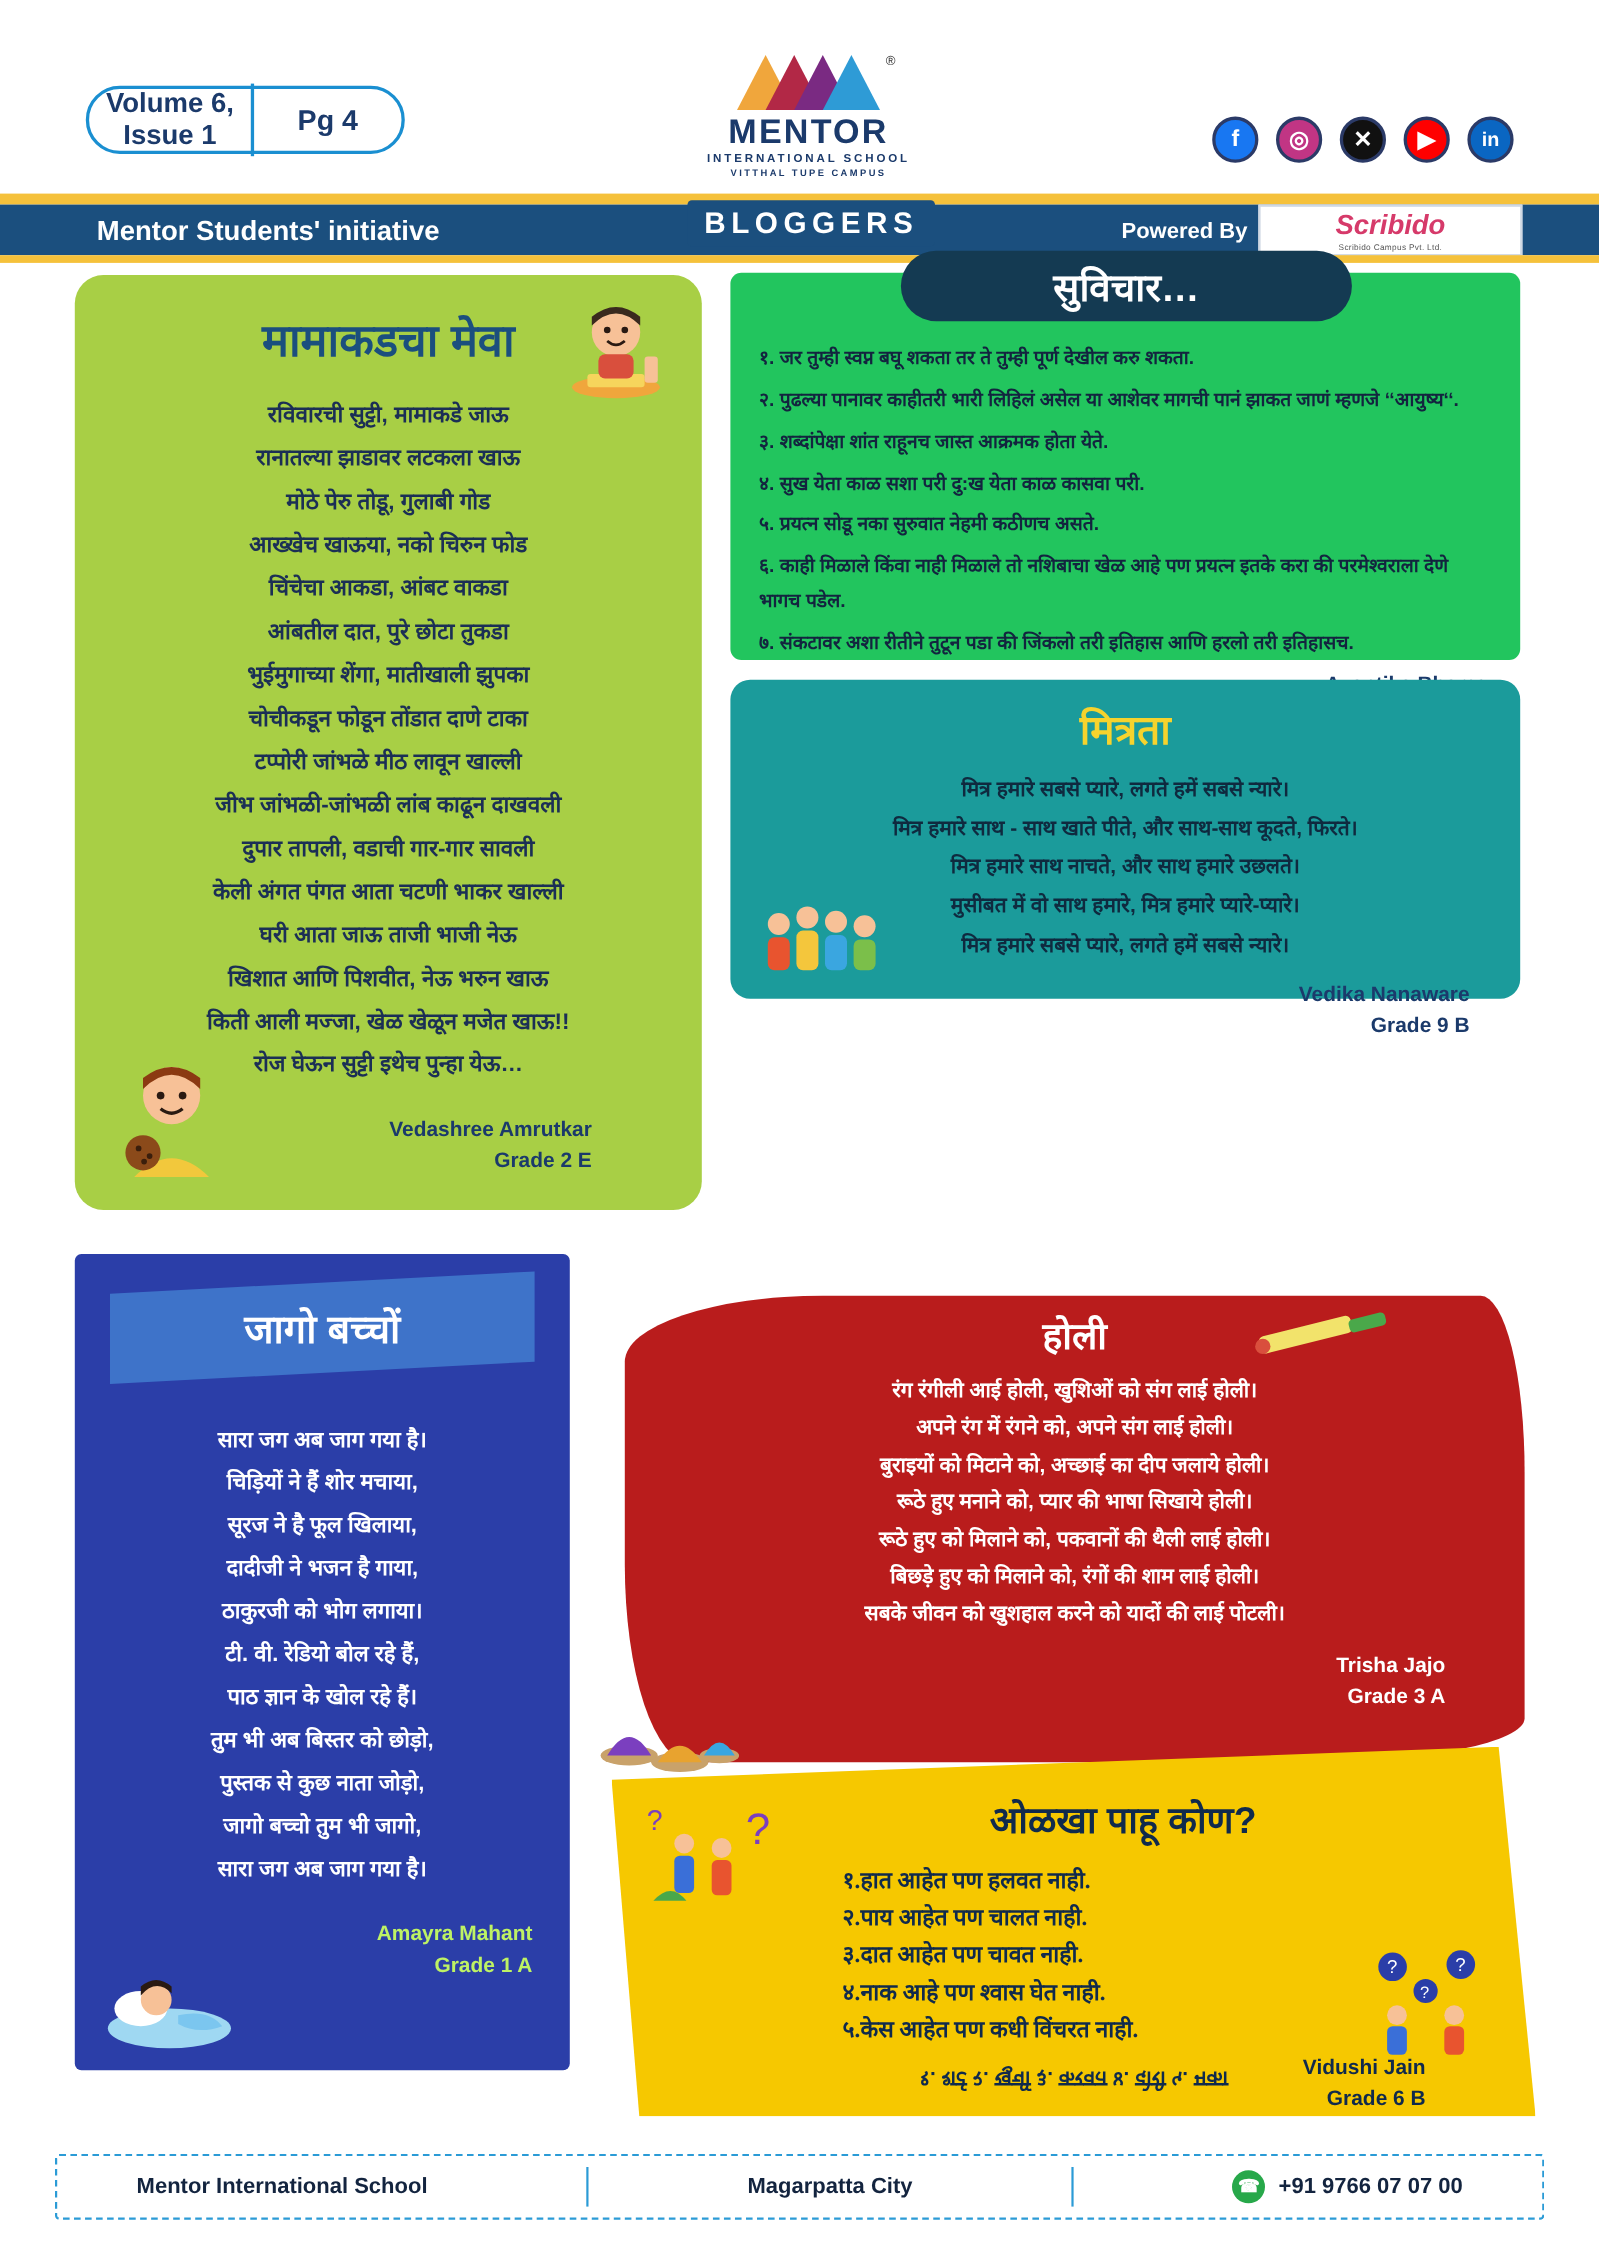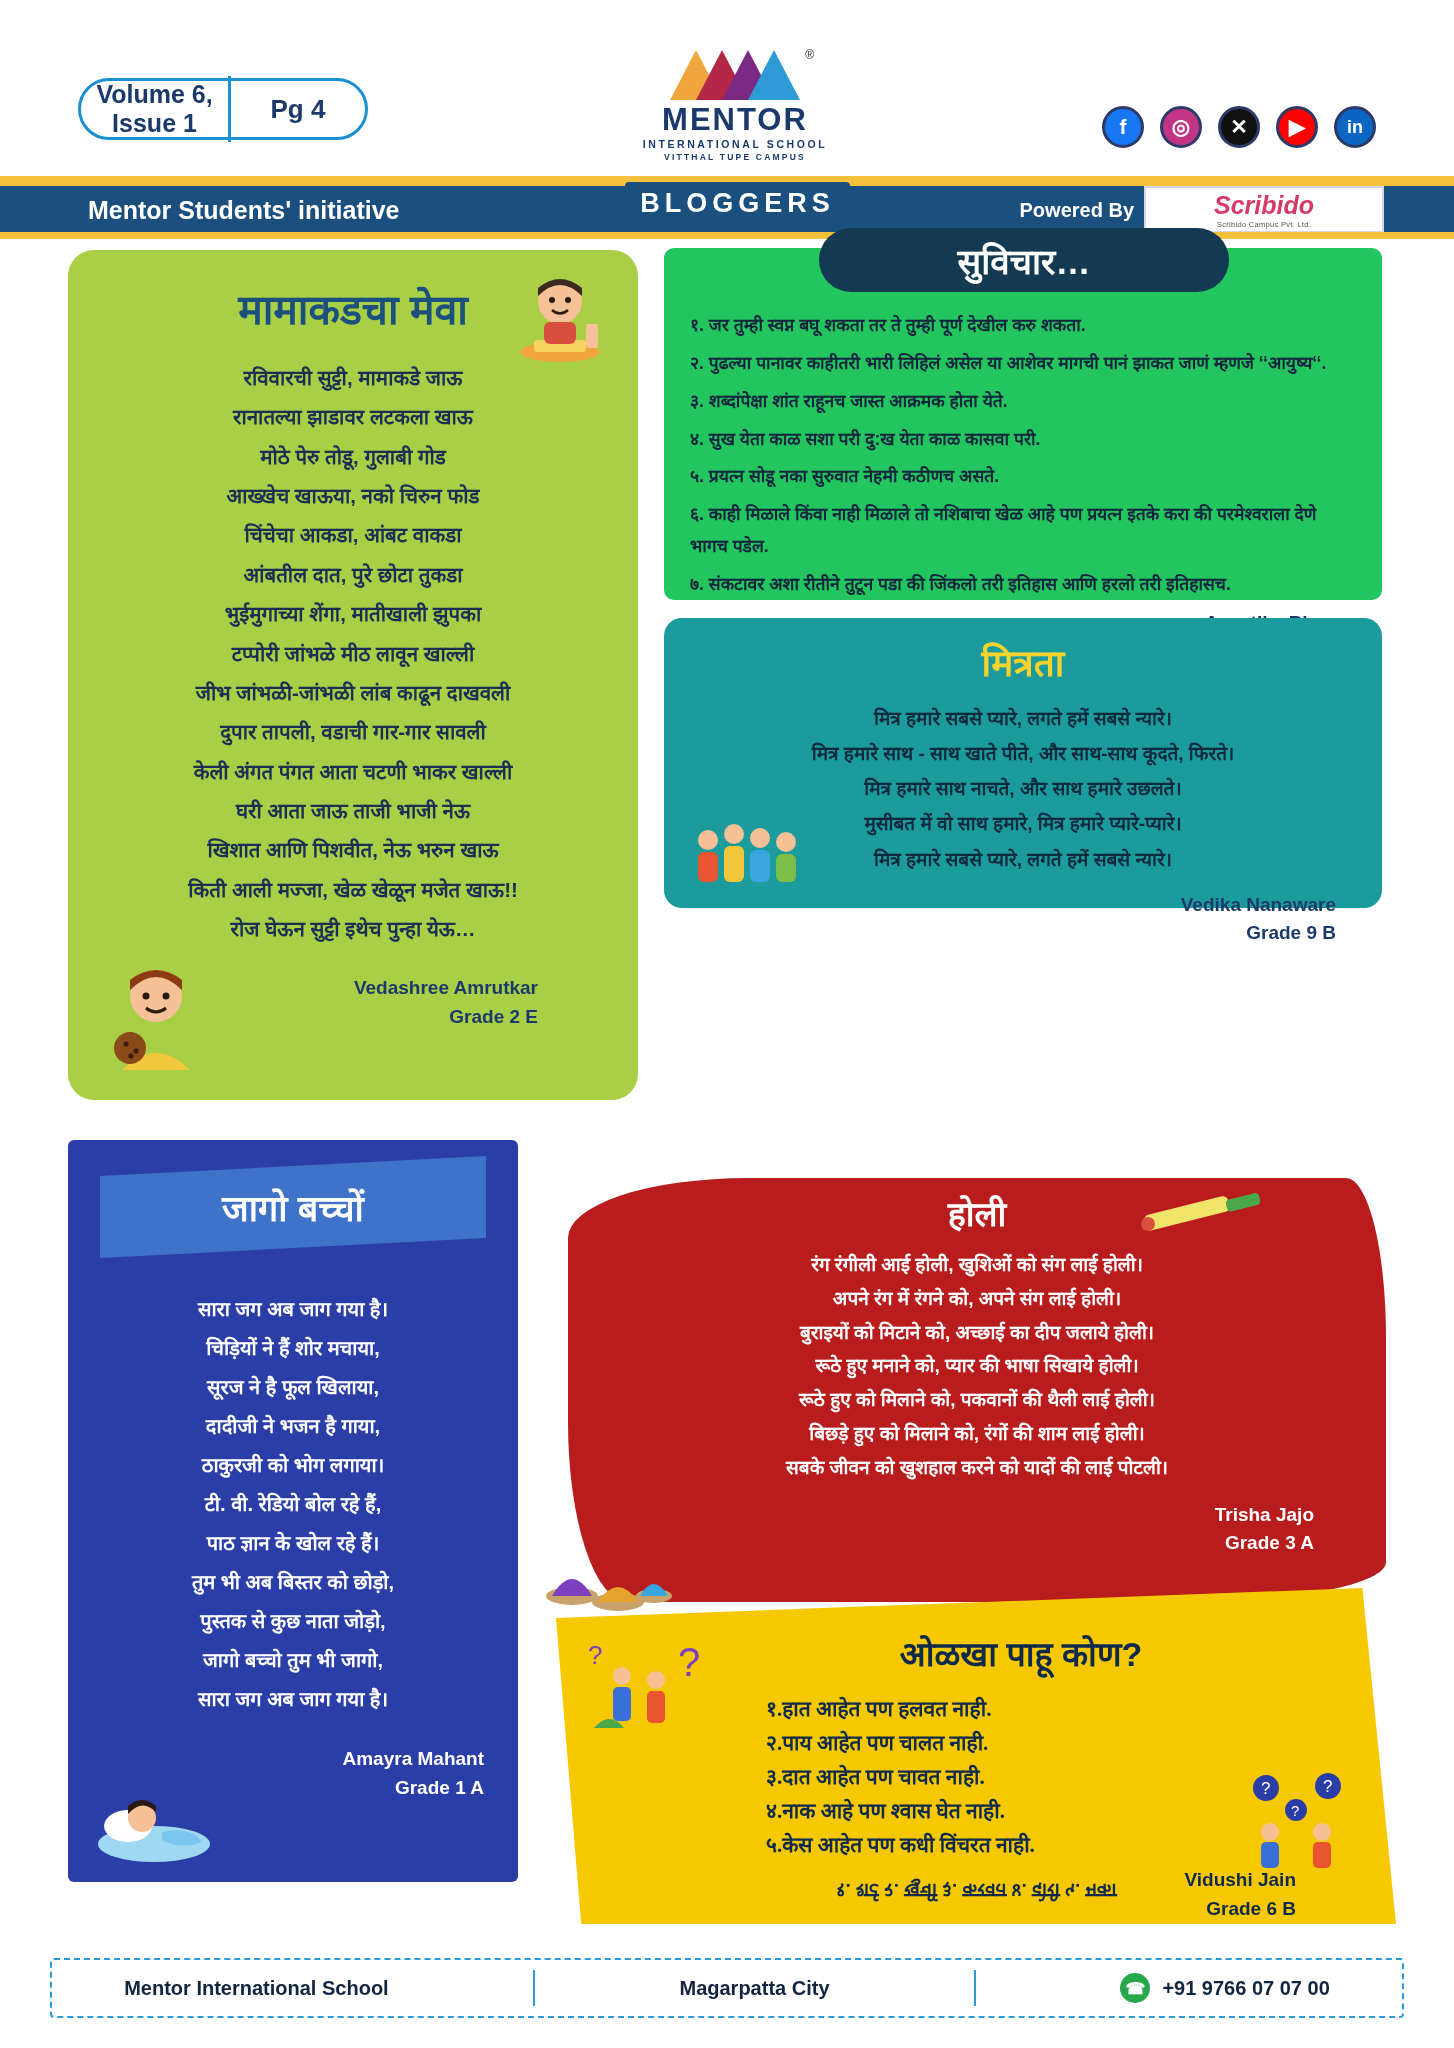--- a/index.html
+++ b/index.html
@@ -148,21 +148,21 @@
     left: 68px; top: 1140px; width: 450px; height: 742px;
     background: #2b3ea8; border-radius: 6px;
   }
   .blue-banner {
     position: absolute; left: 32px; top: 26px; width: 386px; height: 82px;
     background: #3e73c9; transform: skewY(-3deg);
     display: flex; align-items: center; justify-content: center;
   }
   .blue-banner span { color: #fff; font-size: 36px; font-weight: bold; transform: skewY(3deg); }
   .blue-body { margin-top: 150px; text-align: center; color: #ffffff; font-size: 20px; line-height: 1.95; font-weight: bold; }
-  .blue-author { color: #ffffff; text-align: right; padding-right: 34px; font-weight: bold; font-size: 19px; line-height: 1.5; margin-top: 26px; margin-left: 28px; }
+  .blue-author { color: #bef264; text-align: right; padding-right: 34px; font-weight: bold; font-size: 19px; line-height: 1.5; margin-top: 26px; margin-left: 28px; }
   .sleep-kid { position: absolute; left: 20px; bottom: 16px; width: 130px; height: 100px; }
 
   
   .card-holi {
     left: 568px; top: 1178px; width: 818px; height: 424px;
     background: #b91c1c;
     border-radius: 180px 40px 200px 60px / 60px 160px 40px 180px;
   }
   .holi-title { text-align: center; margin-top: 12px; font-size: 34px; font-weight: bold; color: #ffffff; }
   .holi-body { margin-top: 12px; text-align: center; color: #ffffff; font-size: 19px; line-height: 1.78; font-weight: bold; }
@@ -273,20 +273,21 @@
   </svg>
 
   <div class="green-body">
     <div>रविवारची सुट्टी, मामाकडे जाऊ</div>
     <div>रानातल्या झाडावर लटकला खाऊ</div>
     <div>मोठे पेरु तोडू, गुलाबी गोड</div>
     <div>आख्खेच खाऊया, नको चिरुन फोड</div>
     <div>चिंचेचा आकडा, आंबट वाकडा</div>
     <div>आंबतील दात, पुरे छोटा तुकडा</div>
     <div>भुईमुगाच्या शेंगा, मातीखाली झुपका</div>
+    <div>चोचीकडून फोडून तोंडात दाणे टाका</div>
     <div>टप्पोरी जांभळे मीठ लावून खाल्ली</div>
     <div>जीभ जांभळी-जांभळी लांब काढून दाखवली</div>
     <div>दुपार तापली, वडाची गार-गार सावली</div>
     <div>केली अंगत पंगत आता चटणी भाकर खाल्ली</div>
     <div>घरी आता जाऊ ताजी भाजी नेऊ</div>
     <div>खिशात आणि पिशवीत, नेऊ भरुन खाऊ</div>
     <div>किती आली मज्जा, खेळ खेळून मजेत खाऊ!!</div>
     <div>रोज घेऊन सुट्टी इथेच पुन्हा येऊ…</div>
   </div>
 

